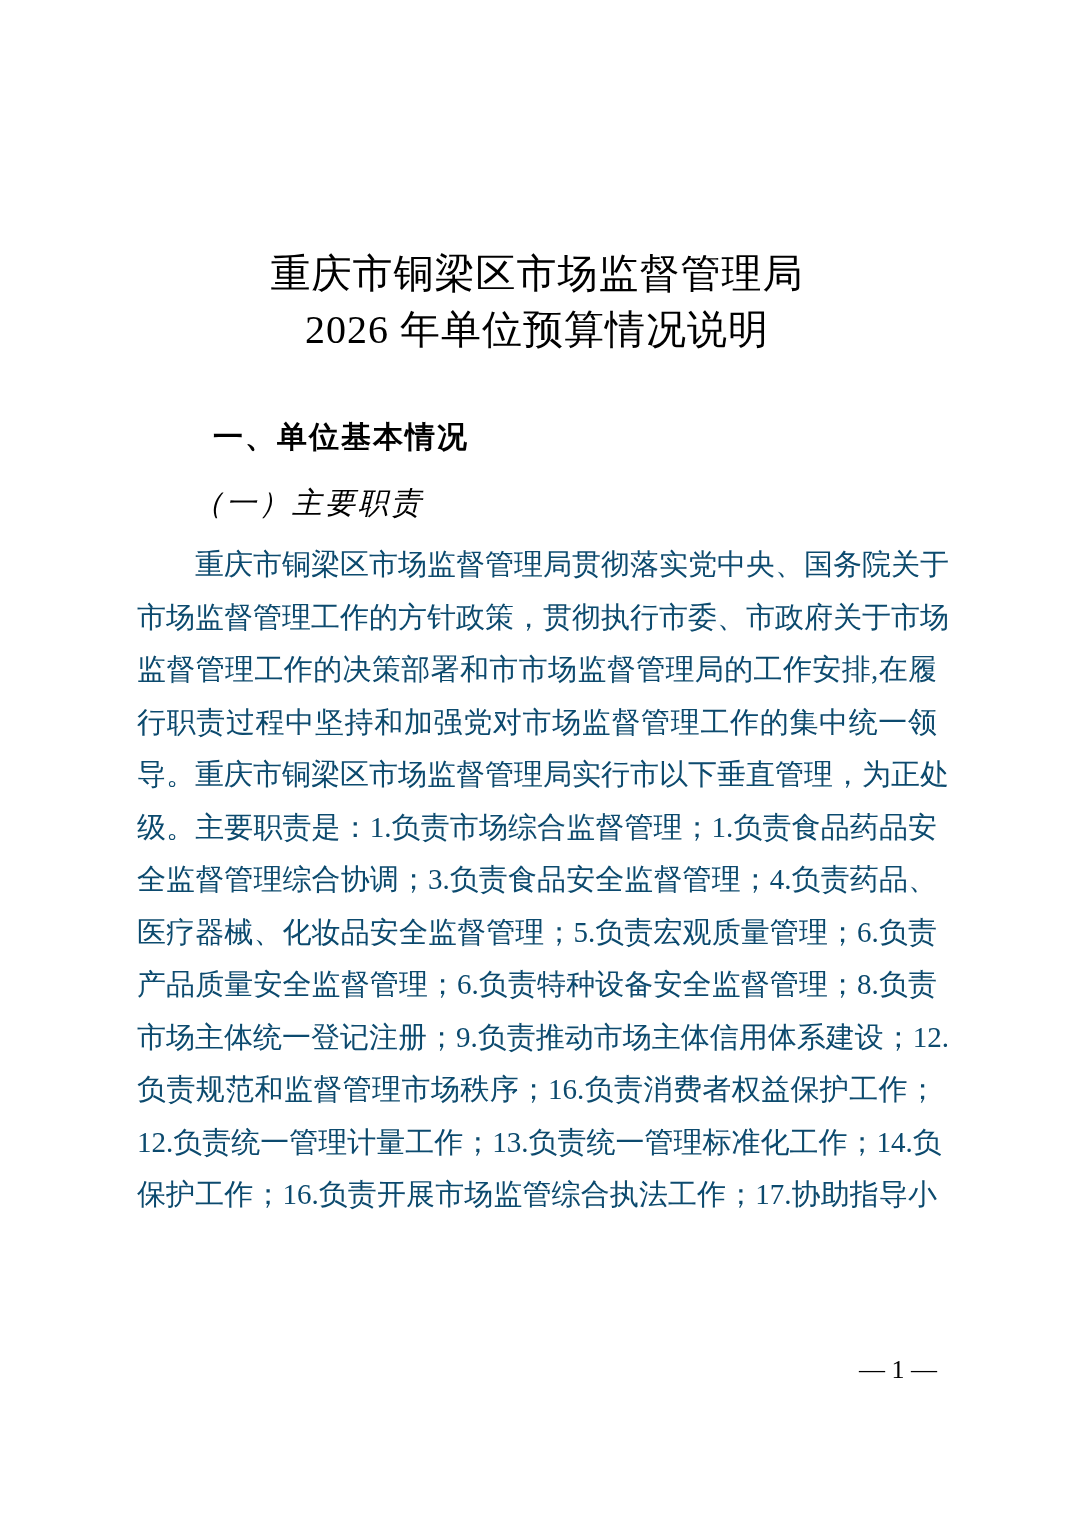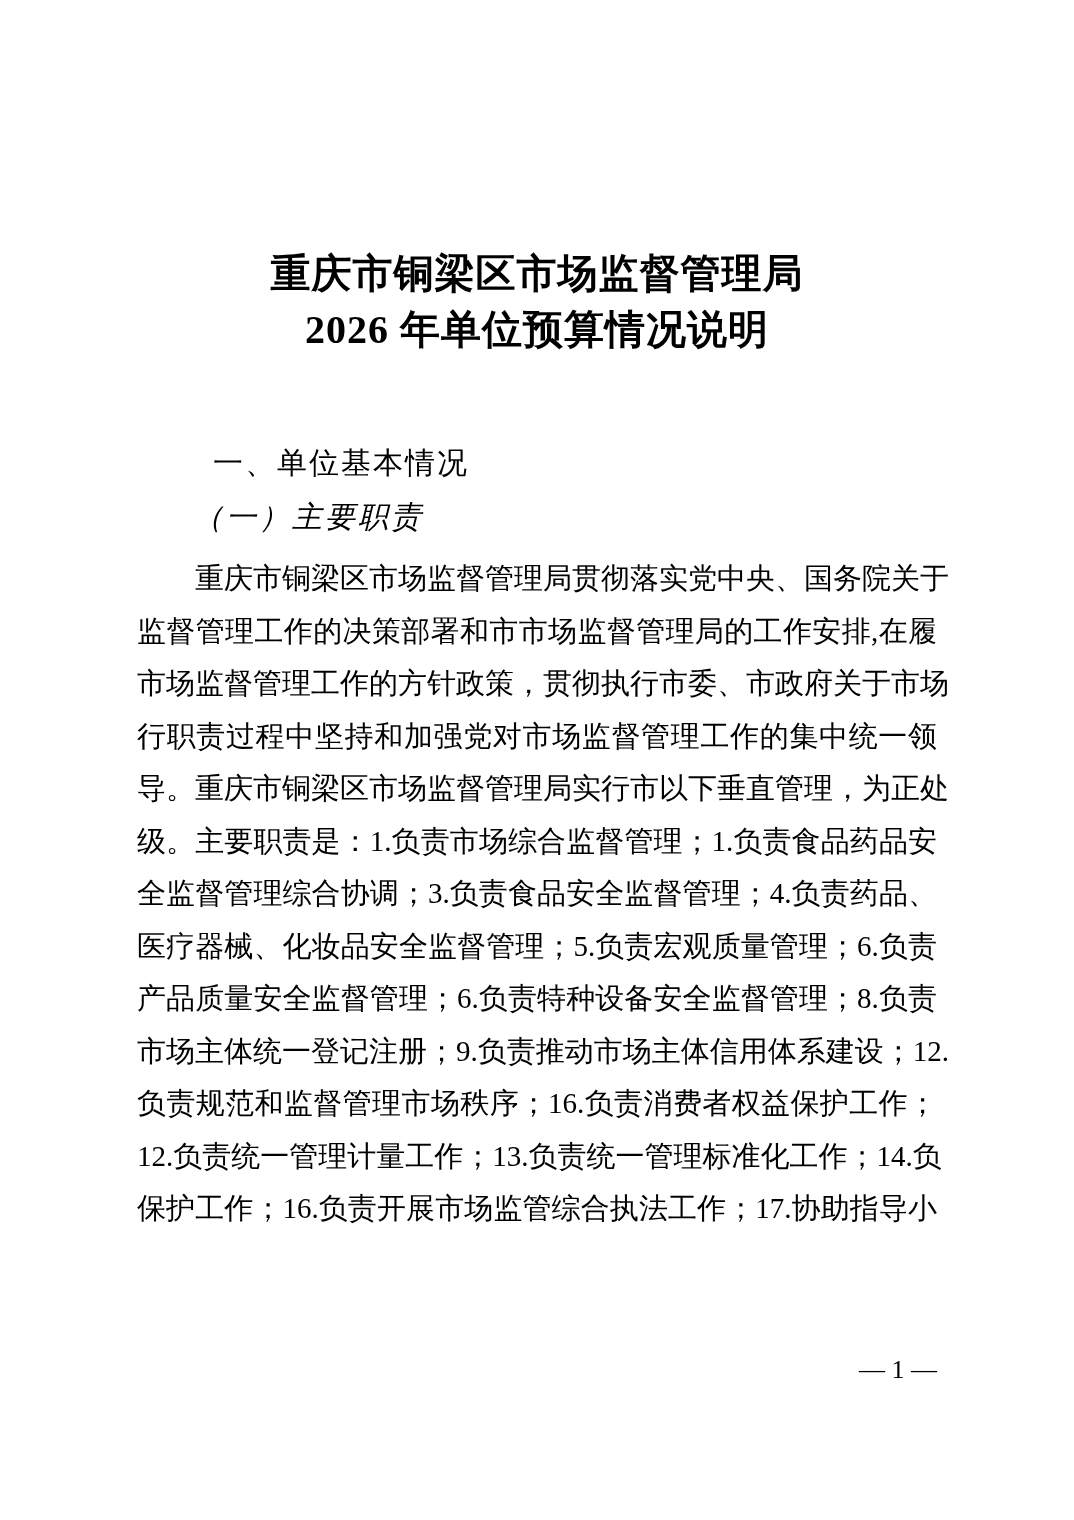--- a/index.html
+++ b/index.html
@@ -18,53 +18,53 @@
   .content {
     position: absolute;
     left: 137px;
     top: 0;
     width: 800px;
   }
   .title-block {
     margin-top: 246px;
     text-align: center;
     font-family: "Liberation Serif", serif;
-    font-weight: bold;
+    font-weight: normal;
     font-size: 40px;
     line-height: 56px;
     letter-spacing: 1px;
     color: #000000;
   }
   .section-heading {
-    margin-top: 84px;
+    margin-top: 58px;
     padding-left: 76px;
     font-family: "Liberation Sans", sans-serif;
-    font-weight: normal;
+    font-weight: bold;
     font-size: 30px;
     line-height: 42px;
     letter-spacing: 2px;
     color: #000000;
   }
   .subsection-heading {
-    margin-top: 12px;
+    margin-top: 24px;
     padding-left: 56px;
     font-family: "Liberation Serif", serif;
     font-style: italic;
     font-weight: normal;
     font-size: 30px;
     line-height: 42px;
     letter-spacing: 3px;
     color: #000000;
   }
   .body-paragraph {
     margin-top: 14px;
     width: 800px;
     font-family: "Liberation Serif", serif;
     font-size: 29px;
-    color: #000000;
+    color: #0c4a6e;
   }
   .body-line {
     line-height: 52.5px;
     text-align: justify;
     text-align-last: justify;
     text-justify: inter-character;
     white-space: nowrap;
   }
   .body-line.indent {
     text-indent: 58px;
@@ -89,22 +89,22 @@
       <div>重庆市铜梁区市场监督管理局</div>
       <div>2026 年单位预算情况说明</div>
     </div>
 
     <div class="section-heading">一、单位基本情况</div>
 
     <div class="subsection-heading">（一）主要职责</div>
 
     <div class="body-paragraph">
         <div class="body-line indent">重庆市铜梁区市场监督管理局贯彻落实党中央、国务院关于</div>
+        <div class="body-line">市场监督管理工作的方针政策，贯彻执行市委、市政府关于市场</div>
         <div class="body-line">监督管理工作的决策部署和市市场监督管理局的工作安排,在履</div>
-        <div class="body-line">市场监督管理工作的方针政策，贯彻执行市委、市政府关于市场</div>
         <div class="body-line">行职责过程中坚持和加强党对市场监督管理工作的集中统一领</div>
         <div class="body-line">导。重庆市铜梁区市场监督管理局实行市以下垂直管理，为正处</div>
         <div class="body-line">级。主要职责是：1.负责市场综合监督管理；1.负责食品药品安</div>
         <div class="body-line">全监督管理综合协调；3.负责食品安全监督管理；4.负责药品、</div>
         <div class="body-line">医疗器械、化妆品安全监督管理；5.负责宏观质量管理；6.负责</div>
         <div class="body-line">产品质量安全监督管理；6.负责特种设备安全监督管理；8.负责</div>
         <div class="body-line">市场主体统一登记注册；9.负责推动市场主体信用体系建设；12.</div>
         <div class="body-line">负责规范和监督管理市场秩序；16.负责消费者权益保护工作；</div>
         <div class="body-line">12.负责统一管理计量工作；13.负责统一管理标准化工作；14.负</div>
         <div class="body-line">保护工作；16.负责开展市场监管综合执法工作；17.协助指导小</div>

